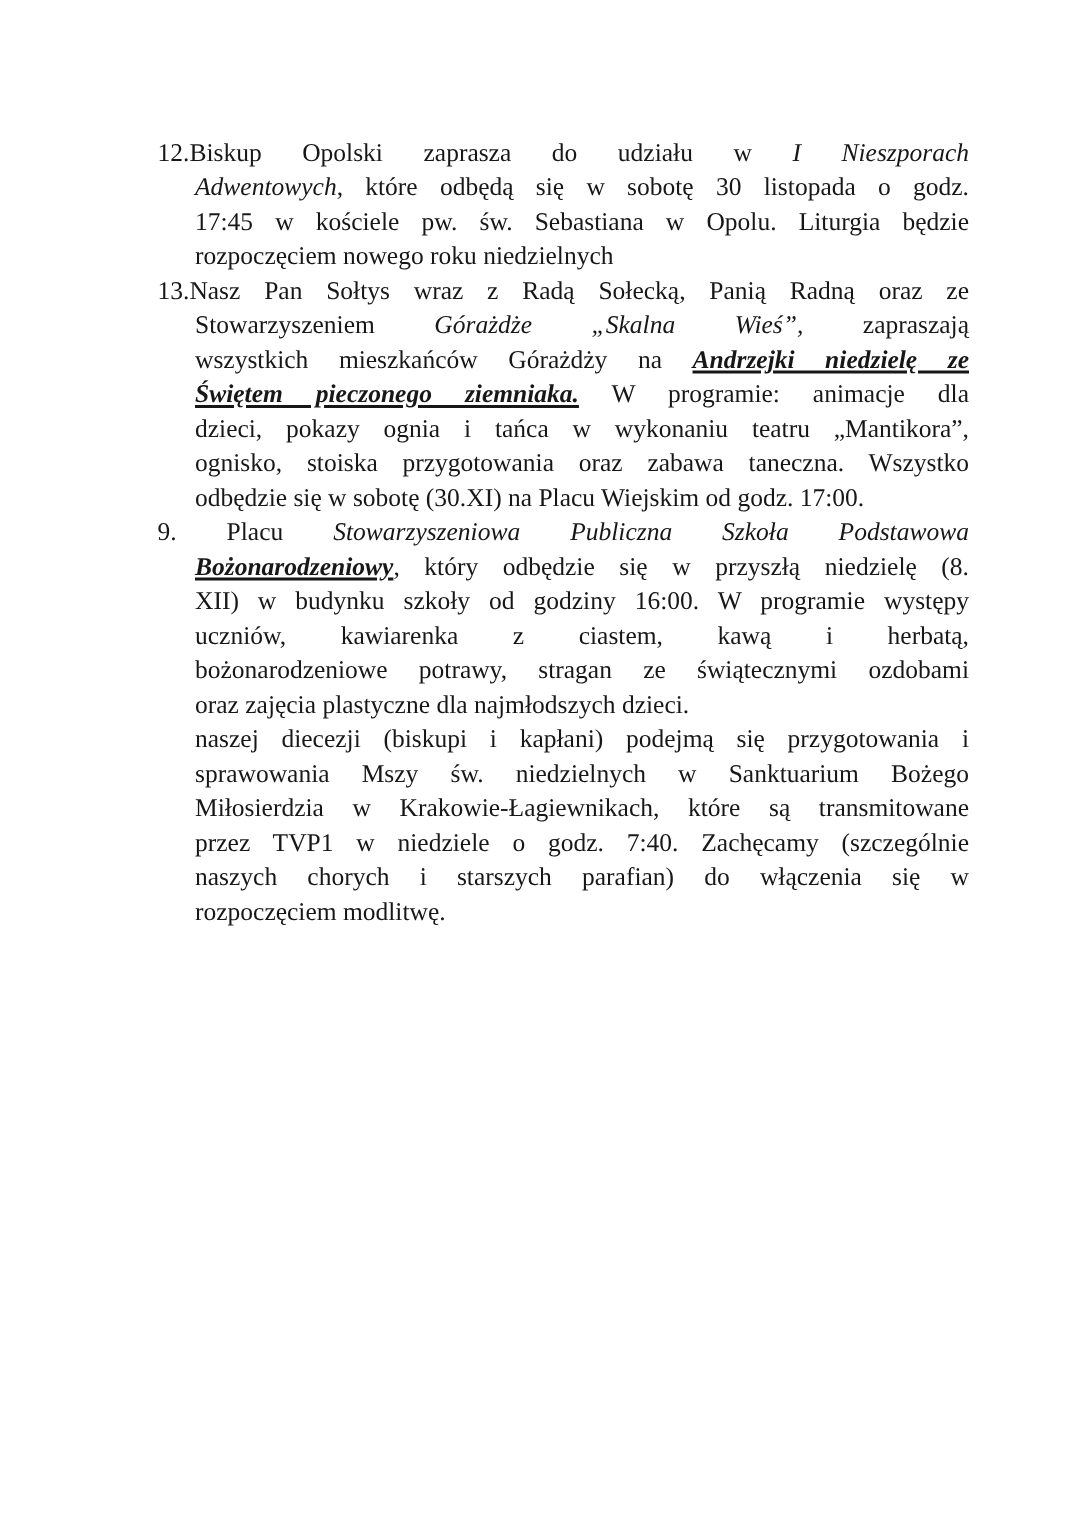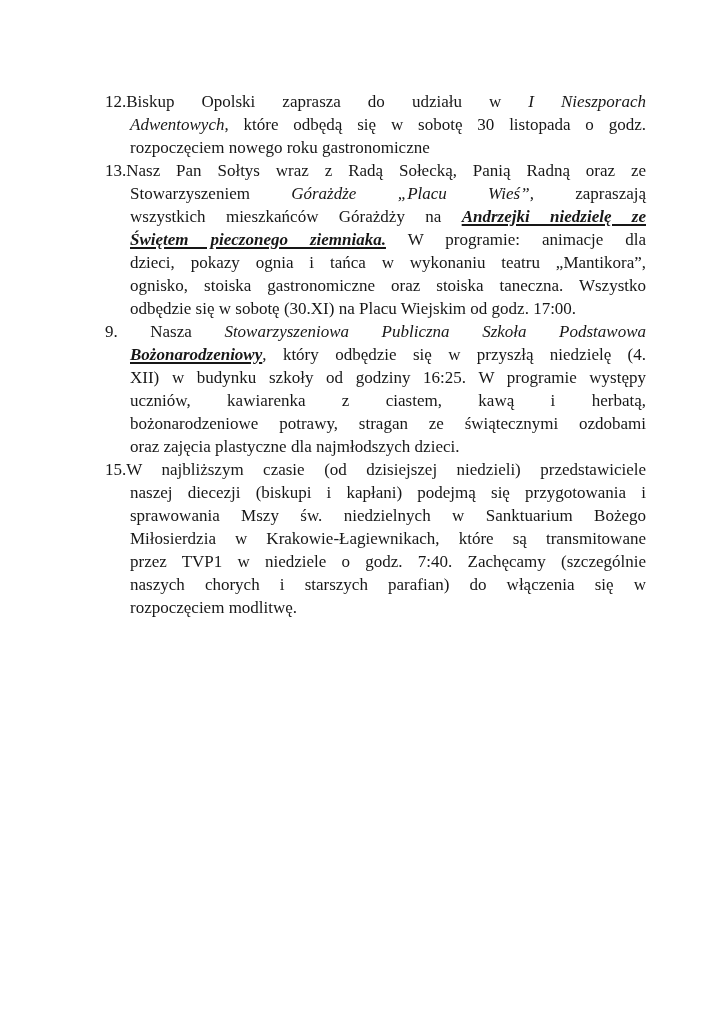--- a/index.html
+++ b/index.html
@@ -44,41 +44,41 @@
   }
 </style>
 </head>
 <body>
 
 <div class="page" style="background: rgb(255, 255, 255);">
   <div class="content" style="color: rgb(23, 23, 23);">
       <div class="list-item">
         <div class="line"><span class="num">12.</span><span class="run-n">Biskup Opolski zaprasza do udziału w </span><span class="run-i">I Nieszporach</span></div>
         <div class="line cont"><span class="run-i">Adwentowych</span><span class="run-n">, które odbędą się w sobotę 30 listopada o godz.</span></div>
-        <div class="line cont last"><span class="run-n">rozpoczęciem nowego roku gastronomiczne</span></div>
+        <div class="line cont"><span class="run-n">17:45 w kościele pw. św. Sebastiana w Opolu. Liturgia będzie</span></div>
+        <div class="line cont last"><span class="run-n">rozpoczęciem nowego roku niedzielnych</span></div>
       </div>
       <div class="list-item">
         <div class="line"><span class="num">13.</span><span class="run-n">Nasz Pan Sołtys wraz z Radą Sołecką, Panią Radną oraz ze</span></div>
-        <div class="line cont"><span class="run-n">Stowarzyszeniem </span><span class="run-i">Górażdże „Placu Wieś”,</span><span class="run-n"> zapraszają</span></div>
+        <div class="line cont"><span class="run-n">Stowarzyszeniem </span><span class="run-i">Górażdże „Skalna Wieś”,</span><span class="run-n"> zapraszają</span></div>
         <div class="line cont"><span class="run-n">wszystkich mieszkańców Górażdży na </span><span class="run-biu">Andrzejki niedzielę ze</span></div>
         <div class="line cont"><span class="run-biu">Świętem pieczonego ziemniaka.</span><span class="run-n"> W programie: animacje dla</span></div>
         <div class="line cont"><span class="run-n">dzieci, pokazy ognia i tańca w wykonaniu teatru „Mantikora”,</span></div>
-        <div class="line cont"><span class="run-n">ognisko, stoiska gastronomiczne oraz stoiska taneczna. Wszystko</span></div>
+        <div class="line cont"><span class="run-n">ognisko, stoiska przygotowania oraz zabawa taneczna. Wszystko</span></div>
         <div class="line cont last"><span class="run-n">odbędzie się w sobotę (30.XI) na Placu Wiejskim od godz. 17:00.</span></div>
       </div>
       <div class="list-item">
-        <div class="line"><span class="num">9.</span><span class="run-n"> Nasza </span><span class="run-i">Stowarzyszeniowa Publiczna Szkoła Podstawowa</span></div>
-        <div class="line cont"><span class="run-biu">Bożonarodzeniowy</span><span class="run-n">, który odbędzie się w przyszłą niedzielę (4.</span></div>
-        <div class="line cont"><span class="run-n">XII) w budynku szkoły od godziny 16:25. W programie występy</span></div>
+        <div class="line"><span class="num">9.</span><span class="run-n"> Placu </span><span class="run-i">Stowarzyszeniowa Publiczna Szkoła Podstawowa</span></div>
+        <div class="line cont"><span class="run-biu">Bożonarodzeniowy</span><span class="run-n">, który odbędzie się w przyszłą niedzielę (8.</span></div>
+        <div class="line cont"><span class="run-n">XII) w budynku szkoły od godziny 16:00. W programie występy</span></div>
         <div class="line cont"><span class="run-n">uczniów, kawiarenka z ciastem, kawą i herbatą,</span></div>
         <div class="line cont"><span class="run-n">bożonarodzeniowe potrawy, stragan ze świątecznymi ozdobami</span></div>
         <div class="line cont last"><span class="run-n">oraz zajęcia plastyczne dla najmłodszych dzieci.</span></div>
       </div>
       <div class="list-item">
-        <div class="line"><span class="num">15.</span><span class="run-n">W najbliższym czasie (od dzisiejszej niedzieli) przedstawiciele</span></div>
         <div class="line cont"><span class="run-n">naszej diecezji (biskupi i kapłani) podejmą się przygotowania i</span></div>
         <div class="line cont"><span class="run-n">sprawowania Mszy św. niedzielnych w Sanktuarium Bożego</span></div>
         <div class="line cont"><span class="run-n">Miłosierdzia w Krakowie-Łagiewnikach, które są transmitowane</span></div>
         <div class="line cont"><span class="run-n">przez TVP1 w niedziele o godz. 7:40. Zachęcamy (szczególnie</span></div>
         <div class="line cont"><span class="run-n">naszych chorych i starszych parafian) do włączenia się w</span></div>
         <div class="line cont last"><span class="run-n">rozpoczęciem modlitwę.</span></div>
       </div>
     </div>
 </div>
 

